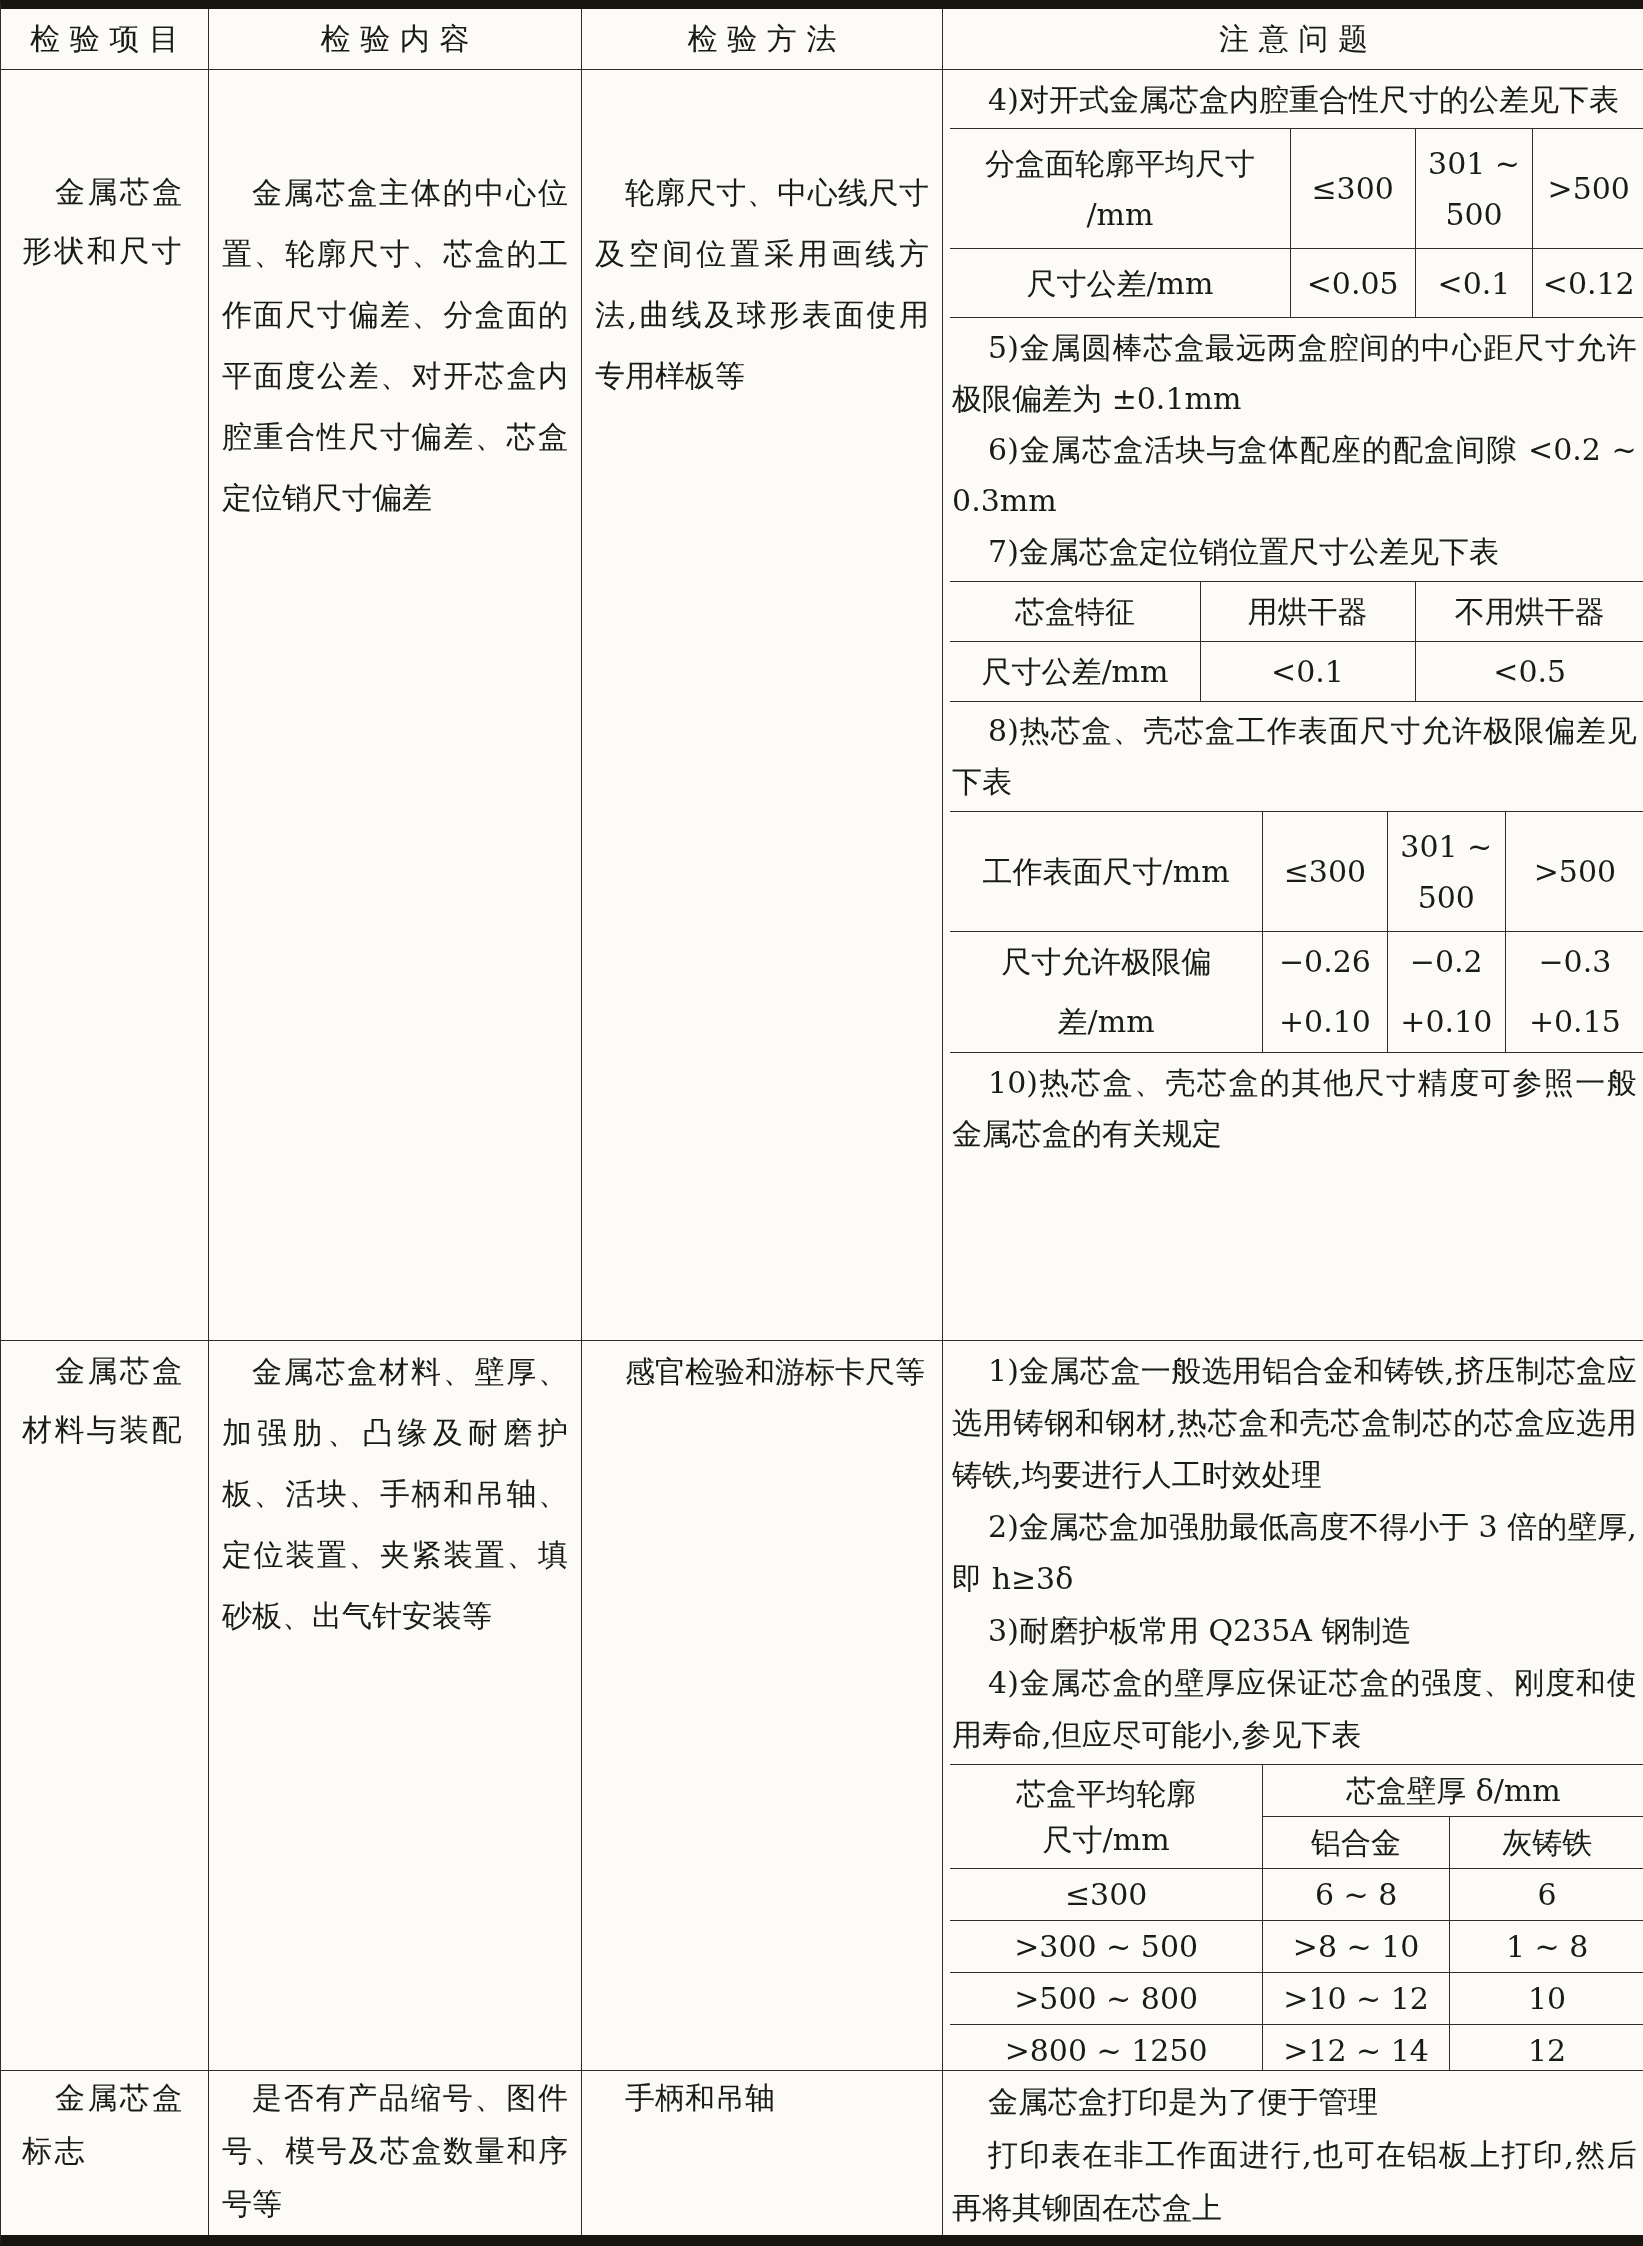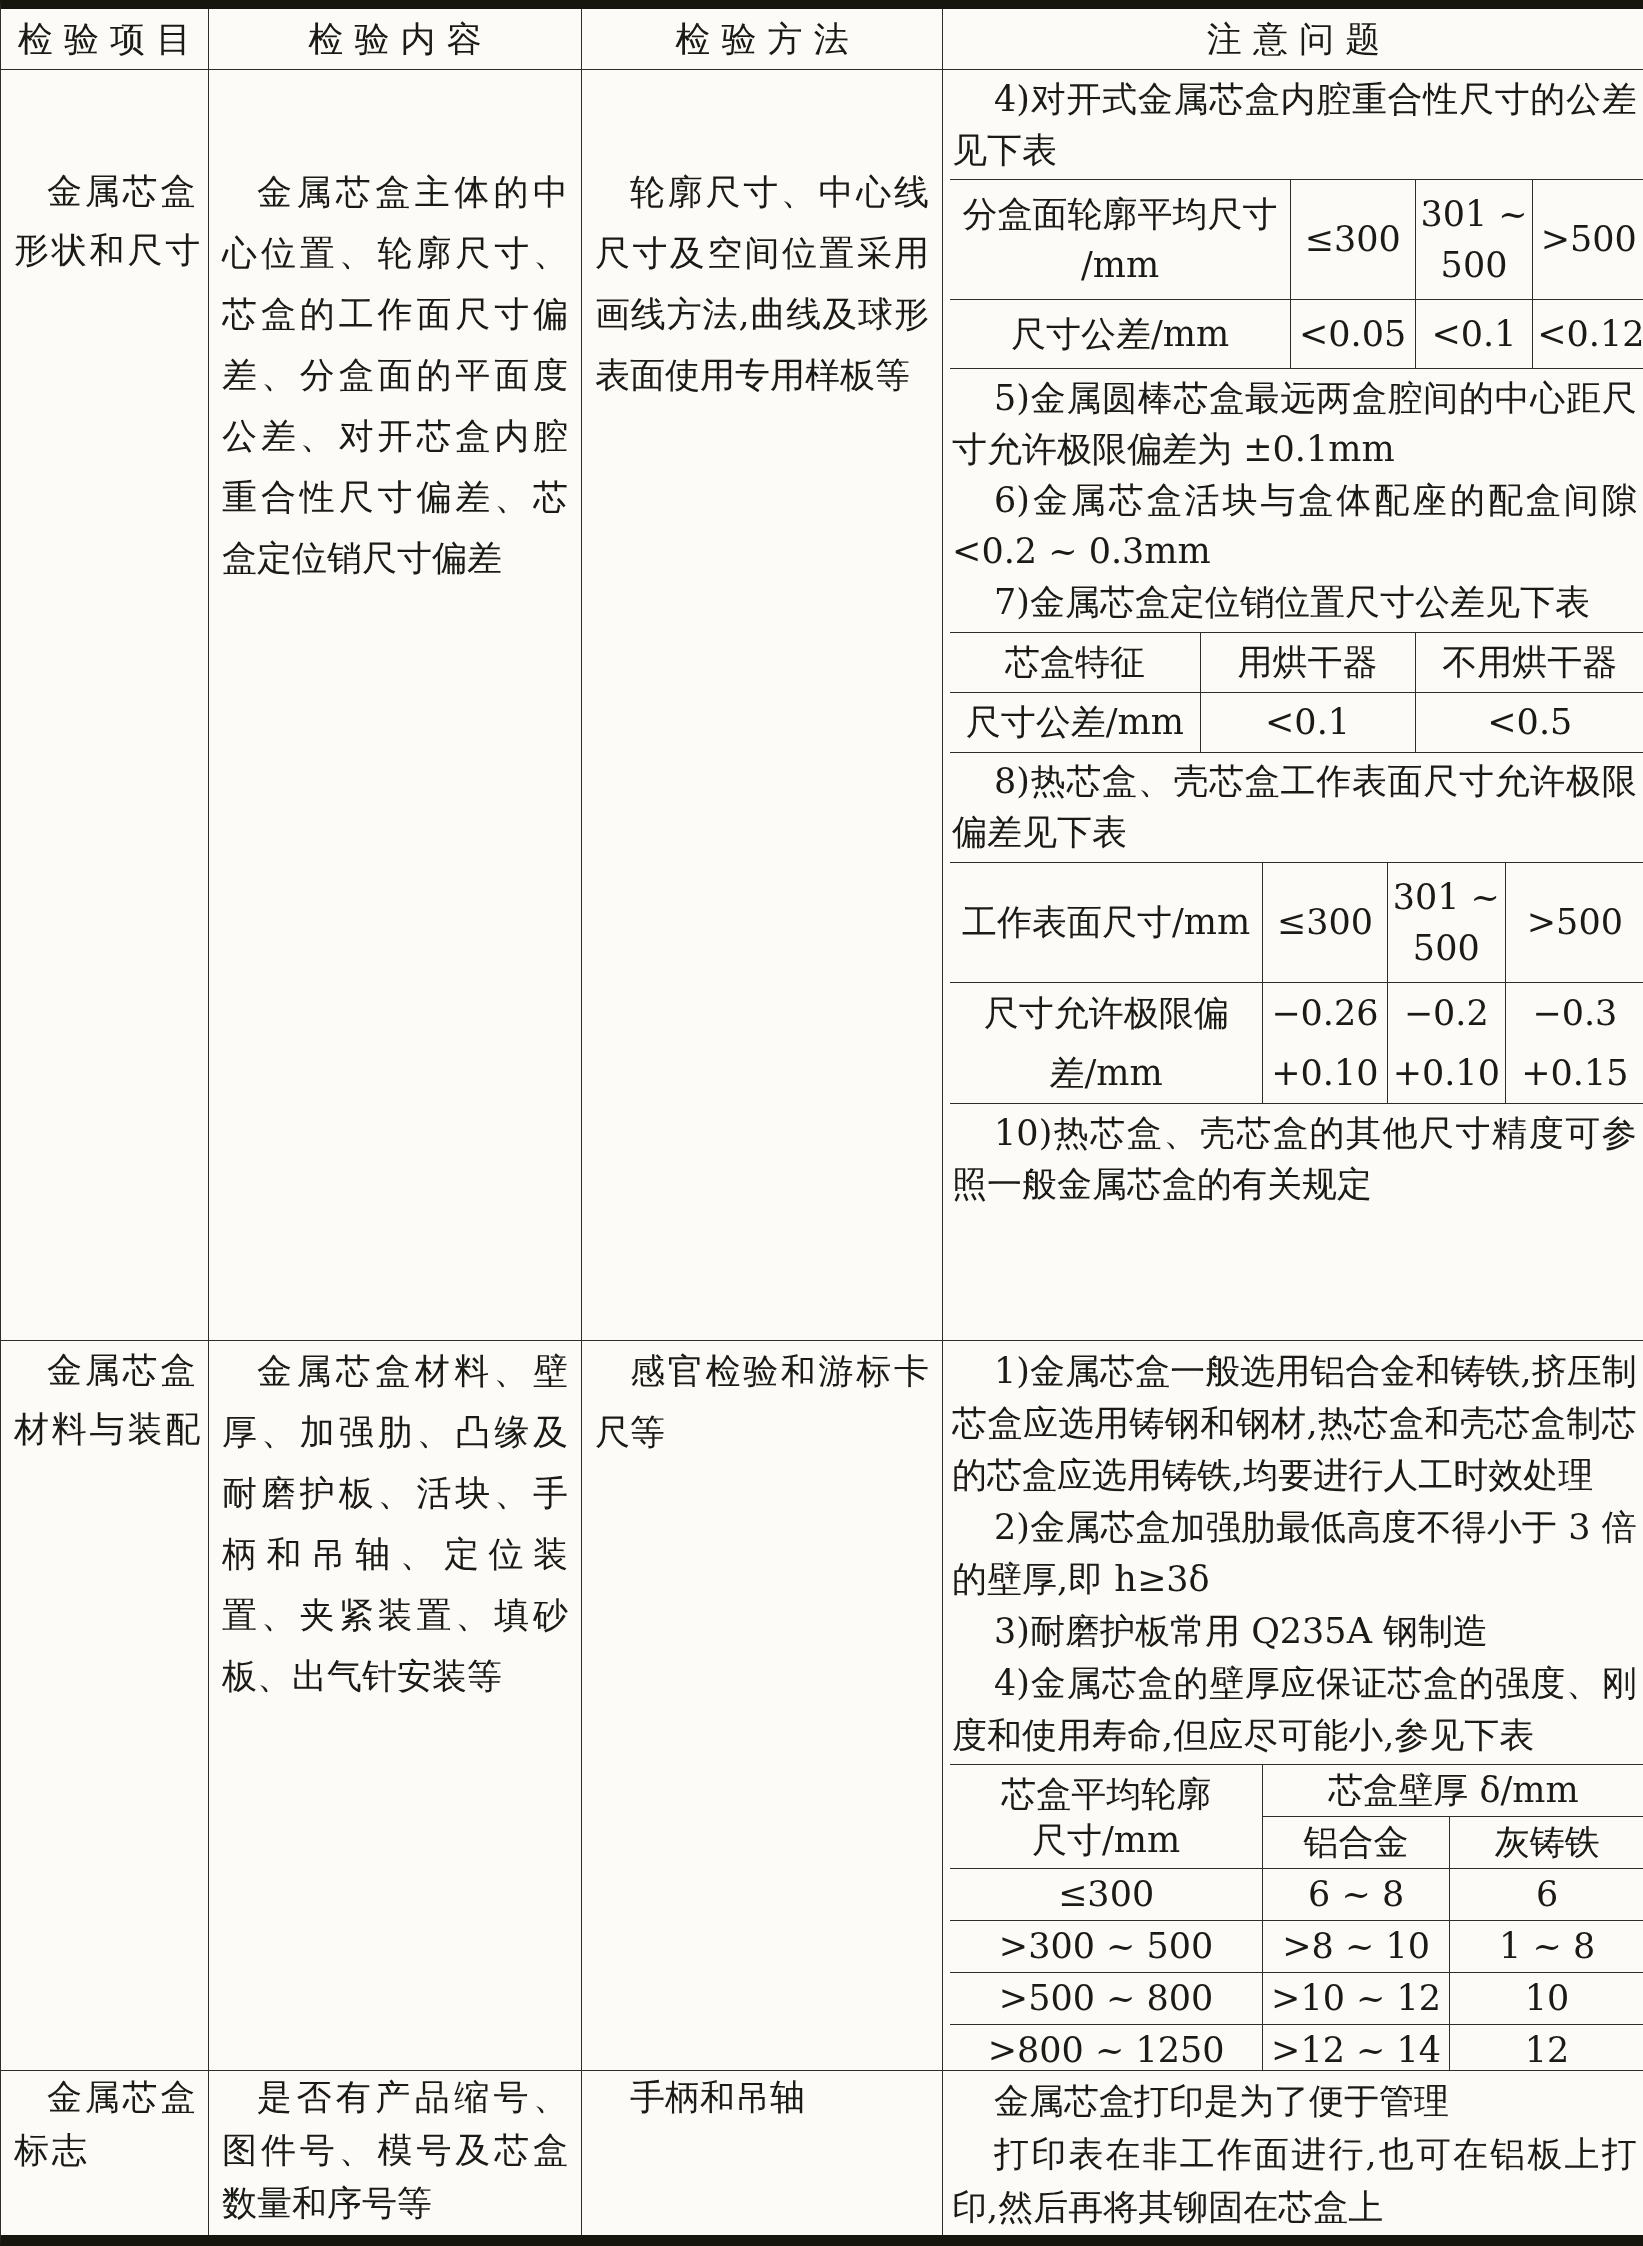--- a/index.html
+++ b/index.html
@@ -3,21 +3,21 @@
 <meta charset="utf-8">
 <style>
   html,body{margin:0;padding:0;background:#e8e8e4;}
   .page{
     position:relative;
     width:1644px;height:2246px;
     box-sizing:border-box;
     background:#fcfbf8;
     color:#1a1a16;
     font-family:"DejaVu Serif","Liberation Serif",serif;
-    font-size:35px;
+    font-size:30px;
     border-top:9.2px solid #16160f;
     border-bottom:11px solid #16160f;
     border-left:1.8px solid #2e2e26;
     display:grid;
     grid-template-columns:208px 373px 361px auto;
     grid-template-rows:61px 1271px 730px auto;
   }
   .cell{
     box-sizing:border-box;
     border-right:1.8px solid #2e2e26;
@@ -27,21 +27,21 @@
   .lastcol{border-right:none;}
   .lastrow{border-bottom:none;}
   .hcell{
     display:flex;align-items:center;justify-content:center;
     letter-spacing:0.32em;text-indent:0.32em;
     white-space:nowrap;
   }
   
   .midcell{display:flex;flex-direction:column;}
   .shift{transform:translateY(92px);}
-  .itemblock{line-height:59px;}
+  .itemblock{line-height:59px;margin-left:8px;}
   .itemblock .l1{padding-left:46px;letter-spacing:0.08em;}
   .itemblock .l2{padding-left:13px;letter-spacing:0.08em;}
   .para{
     margin:0;padding:0 13px;
     text-align:justify;text-indent:1em;
     line-height:61px;
   }
   .r3 .para{line-height:53px;}
   .r3 .itemblock{line-height:53px;}
   

